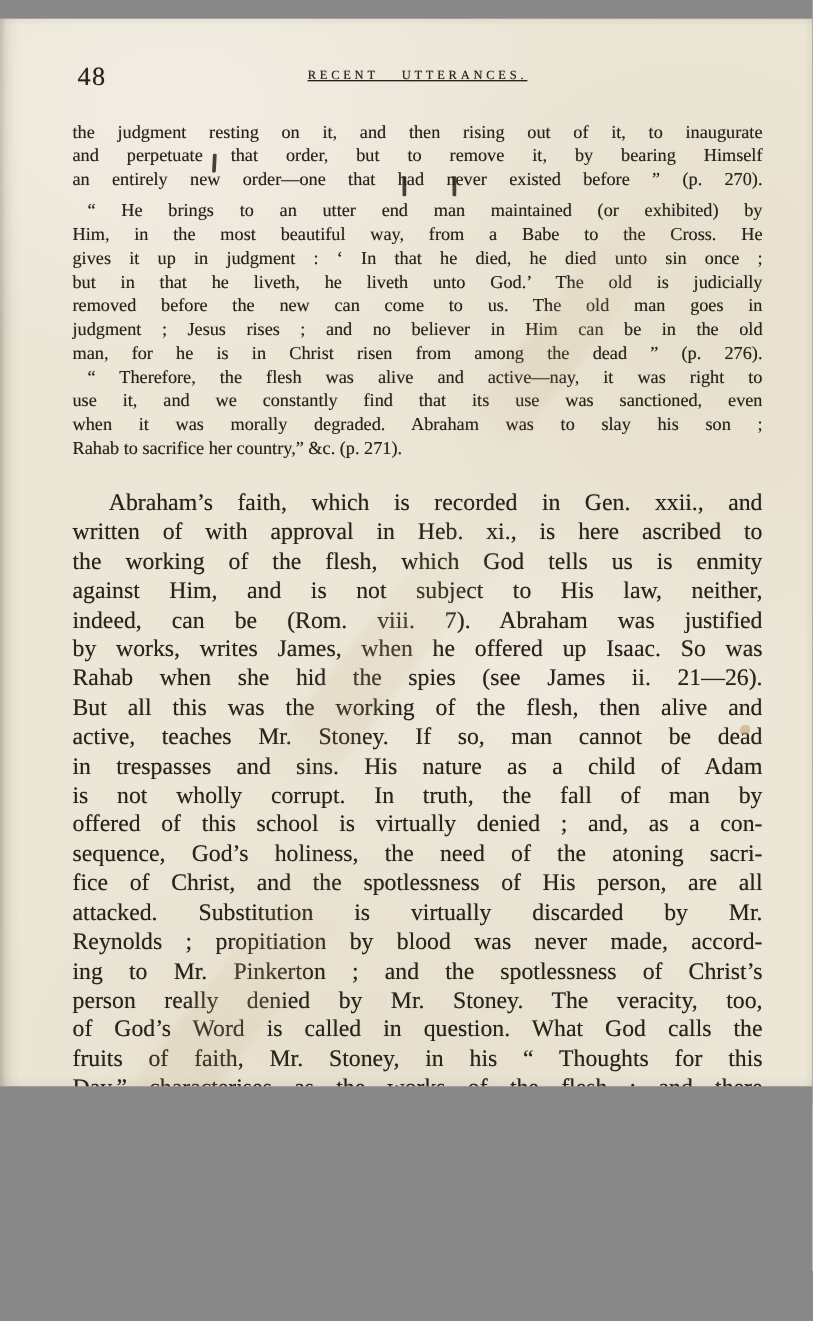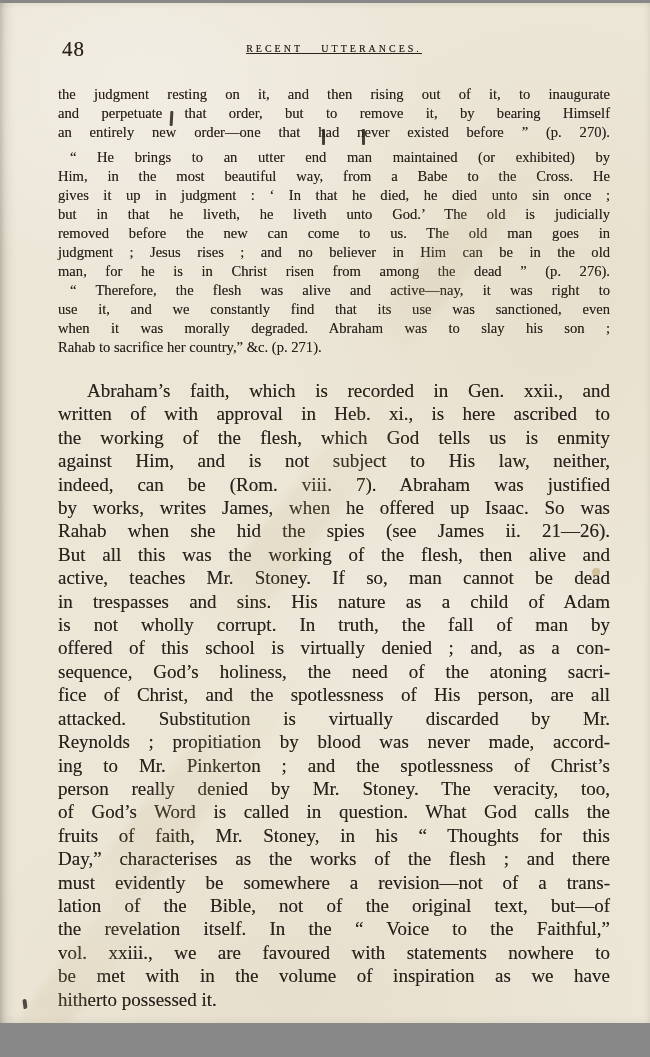--- a/index.html
+++ b/index.html
@@ -1,20 +1,20 @@
 <!DOCTYPE html>
 <html><head>
 <meta charset="utf-8">
 <style>
   html, body { margin: 0; padding: 0; background: #888; }
   .page {
     position: relative;
     width: 650px;
-    height: 1020px;
-    margin: 3px auto;
+    height: 854px;
+    margin: 15px auto;
     overflow: hidden;
     background-color: #ece6d7;
     background-image:
       radial-gradient(ellipse 420px 300px at 22% 8%,  rgba(255,255,255,0.30), rgba(255,255,255,0) 70%),
       radial-gradient(ellipse 380px 420px at 85% 30%, rgba(210,196,165,0.20), rgba(210,196,165,0) 70%),
       radial-gradient(ellipse 500px 300px at 45% 97%, rgba(205,190,158,0.18), rgba(205,190,158,0) 70%),
       radial-gradient(ellipse 260px 200px at 70% 62%, rgba(255,255,255,0.18), rgba(255,255,255,0) 70%),
       linear-gradient(90deg, rgba(110,104,88,0.40) 0px, rgba(130,124,108,0.18) 5px, rgba(150,144,128,0.08) 10px, rgba(150,144,128,0) 16px),
       linear-gradient(270deg, rgba(140,134,118,0.12) 0px, rgba(140,134,118,0) 6px),
       linear-gradient(180deg, rgba(150,144,128,0.14) 0px, rgba(150,144,128,0) 6px),

